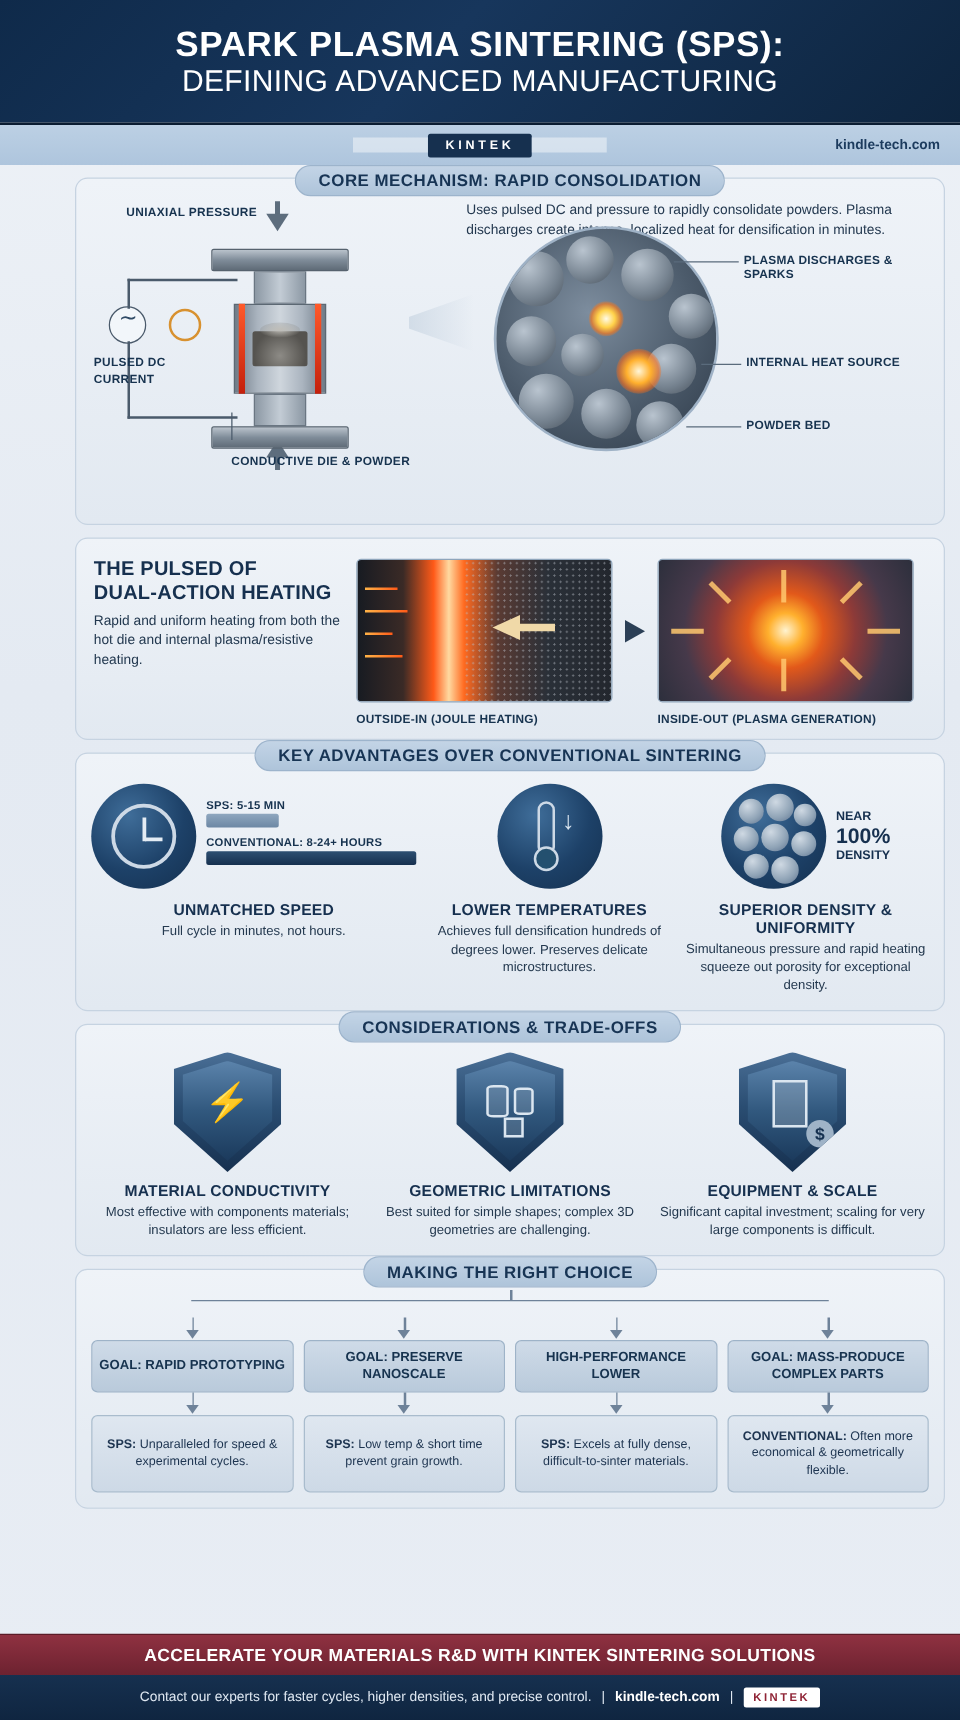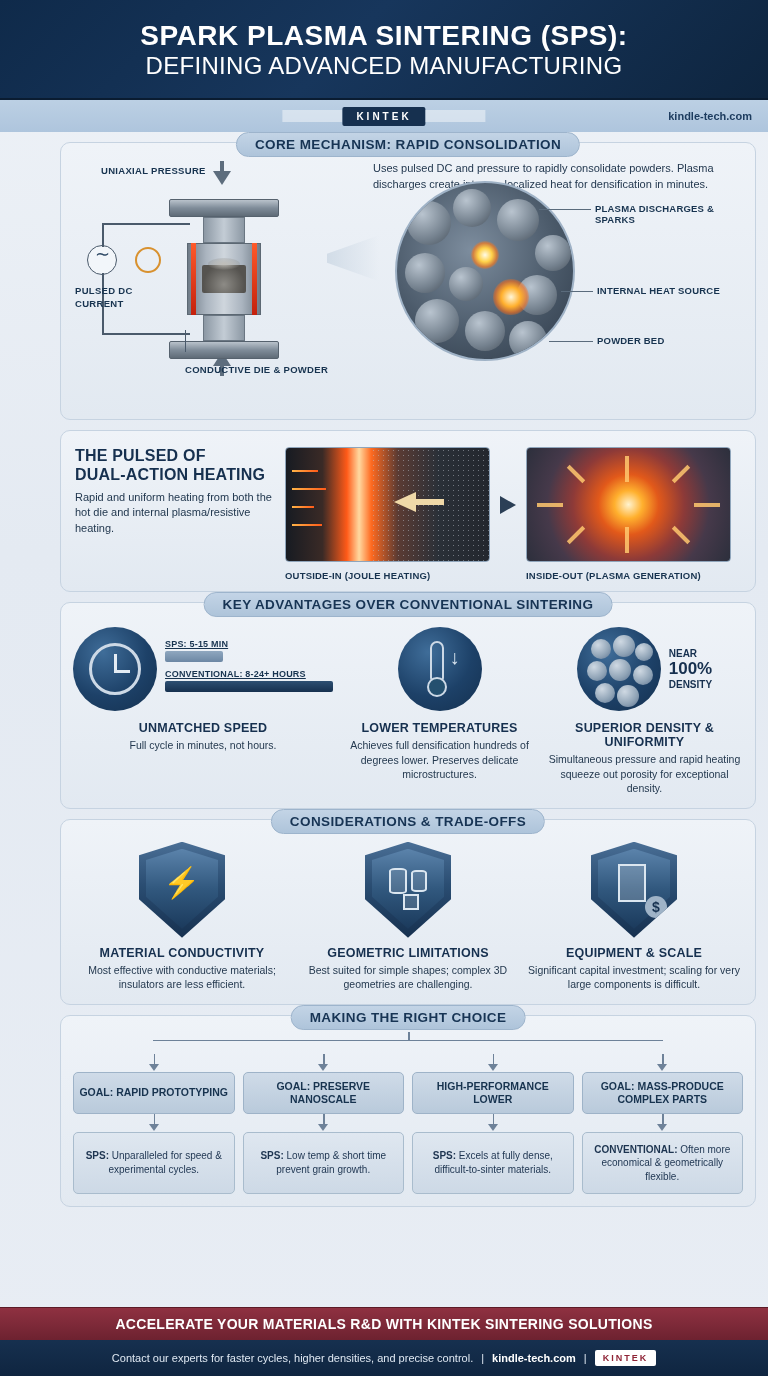--- a/index.html
+++ b/index.html
@@ -235,21 +235,21 @@
   .adv { flex:1; text-align:center; }
   .adv h4 { font-size: 12.5px; color:#16304f; font-weight:bold; margin-top:6px; letter-spacing:.2px; }
   .adv p { font-size: 10.5px; color:#24394f; line-height:1.38; margin-top:3px; }
   .adv-top { display:flex; align-items:center; justify-content:center; gap:8px; height:92px; }
   .icon-circle {
     width:84px;height:84px;border-radius:50%;
     background: radial-gradient(circle at 36% 30%, #3f6d99 0%, #1d4168 55%, #14304f 100%);
     position:relative; flex:none;
   }
   .bars { text-align:left; }
-  .bar-lbl { font-size:9px; font-weight:bold; color:#17334f; letter-spacing:.2px;text-decoration:underline; }
+  .bar-lbl { font-size:9px; font-weight:bold; color:#17334f; letter-spacing:.2px; }
   .bar { height:11px; border-radius:2px; margin:2px 0 7px; }
   .bar.sps { width:58px; background:linear-gradient(180deg,#8fa7bf,#6c87a4); }
   .bar.conv { width:168px; background:linear-gradient(180deg,#2d4f72,#16304f); }
   .density-txt { text-align:left; font-size:10px; color:#16304f; font-weight:bold; line-height:1.15; }
   .density-txt .big { font-size:17px; display:block; }
 
   
   .clock { position:absolute; left:16px; top:16px; width:52px; height:52px; border:3px solid #cdd9e6; border-radius:50%; }
   .clock::before { content:""; position:absolute; left:22px; top:8px; width:2.5px; height:19px; background:#e4ecf4; }
   .clock::after { content:""; position:absolute; left:24px; top:24px; width:14px; height:2.5px; background:#e4ecf4; }
@@ -517,21 +517,21 @@
     <div class="card">
       <div class="section-title">CONSIDERATIONS &amp; TRADE-OFFS</div>
       <div class="s4">
 
         <div class="con">
           <div class="shield">
             <div class="shield-inner"></div>
             <div class="bolt">⚡</div>
           </div>
           <h4>MATERIAL CONDUCTIVITY</h4>
-          <p>Most effective with conductive materials; insulators are less efficient.</p>
+          <p>Most effective with components materials; insulators are less efficient.</p>
         </div>
 
         <div class="con">
           <div class="shield">
             <div class="shield-inner"></div>
             <div class="sh-cyl" style="left:24px; top:26px; width:18px; height:26px; border-radius:6px/3px;"></div>
             <div class="sh-cyl" style="left:46px; top:28px; width:16px; height:22px; border-radius:5px/3px;"></div>
             <div class="sh-cyl" style="left:38px; top:52px; width:16px; height:16px;"></div>
           </div>
           <h4>GEOMETRIC LIMITATIONS</h4>

